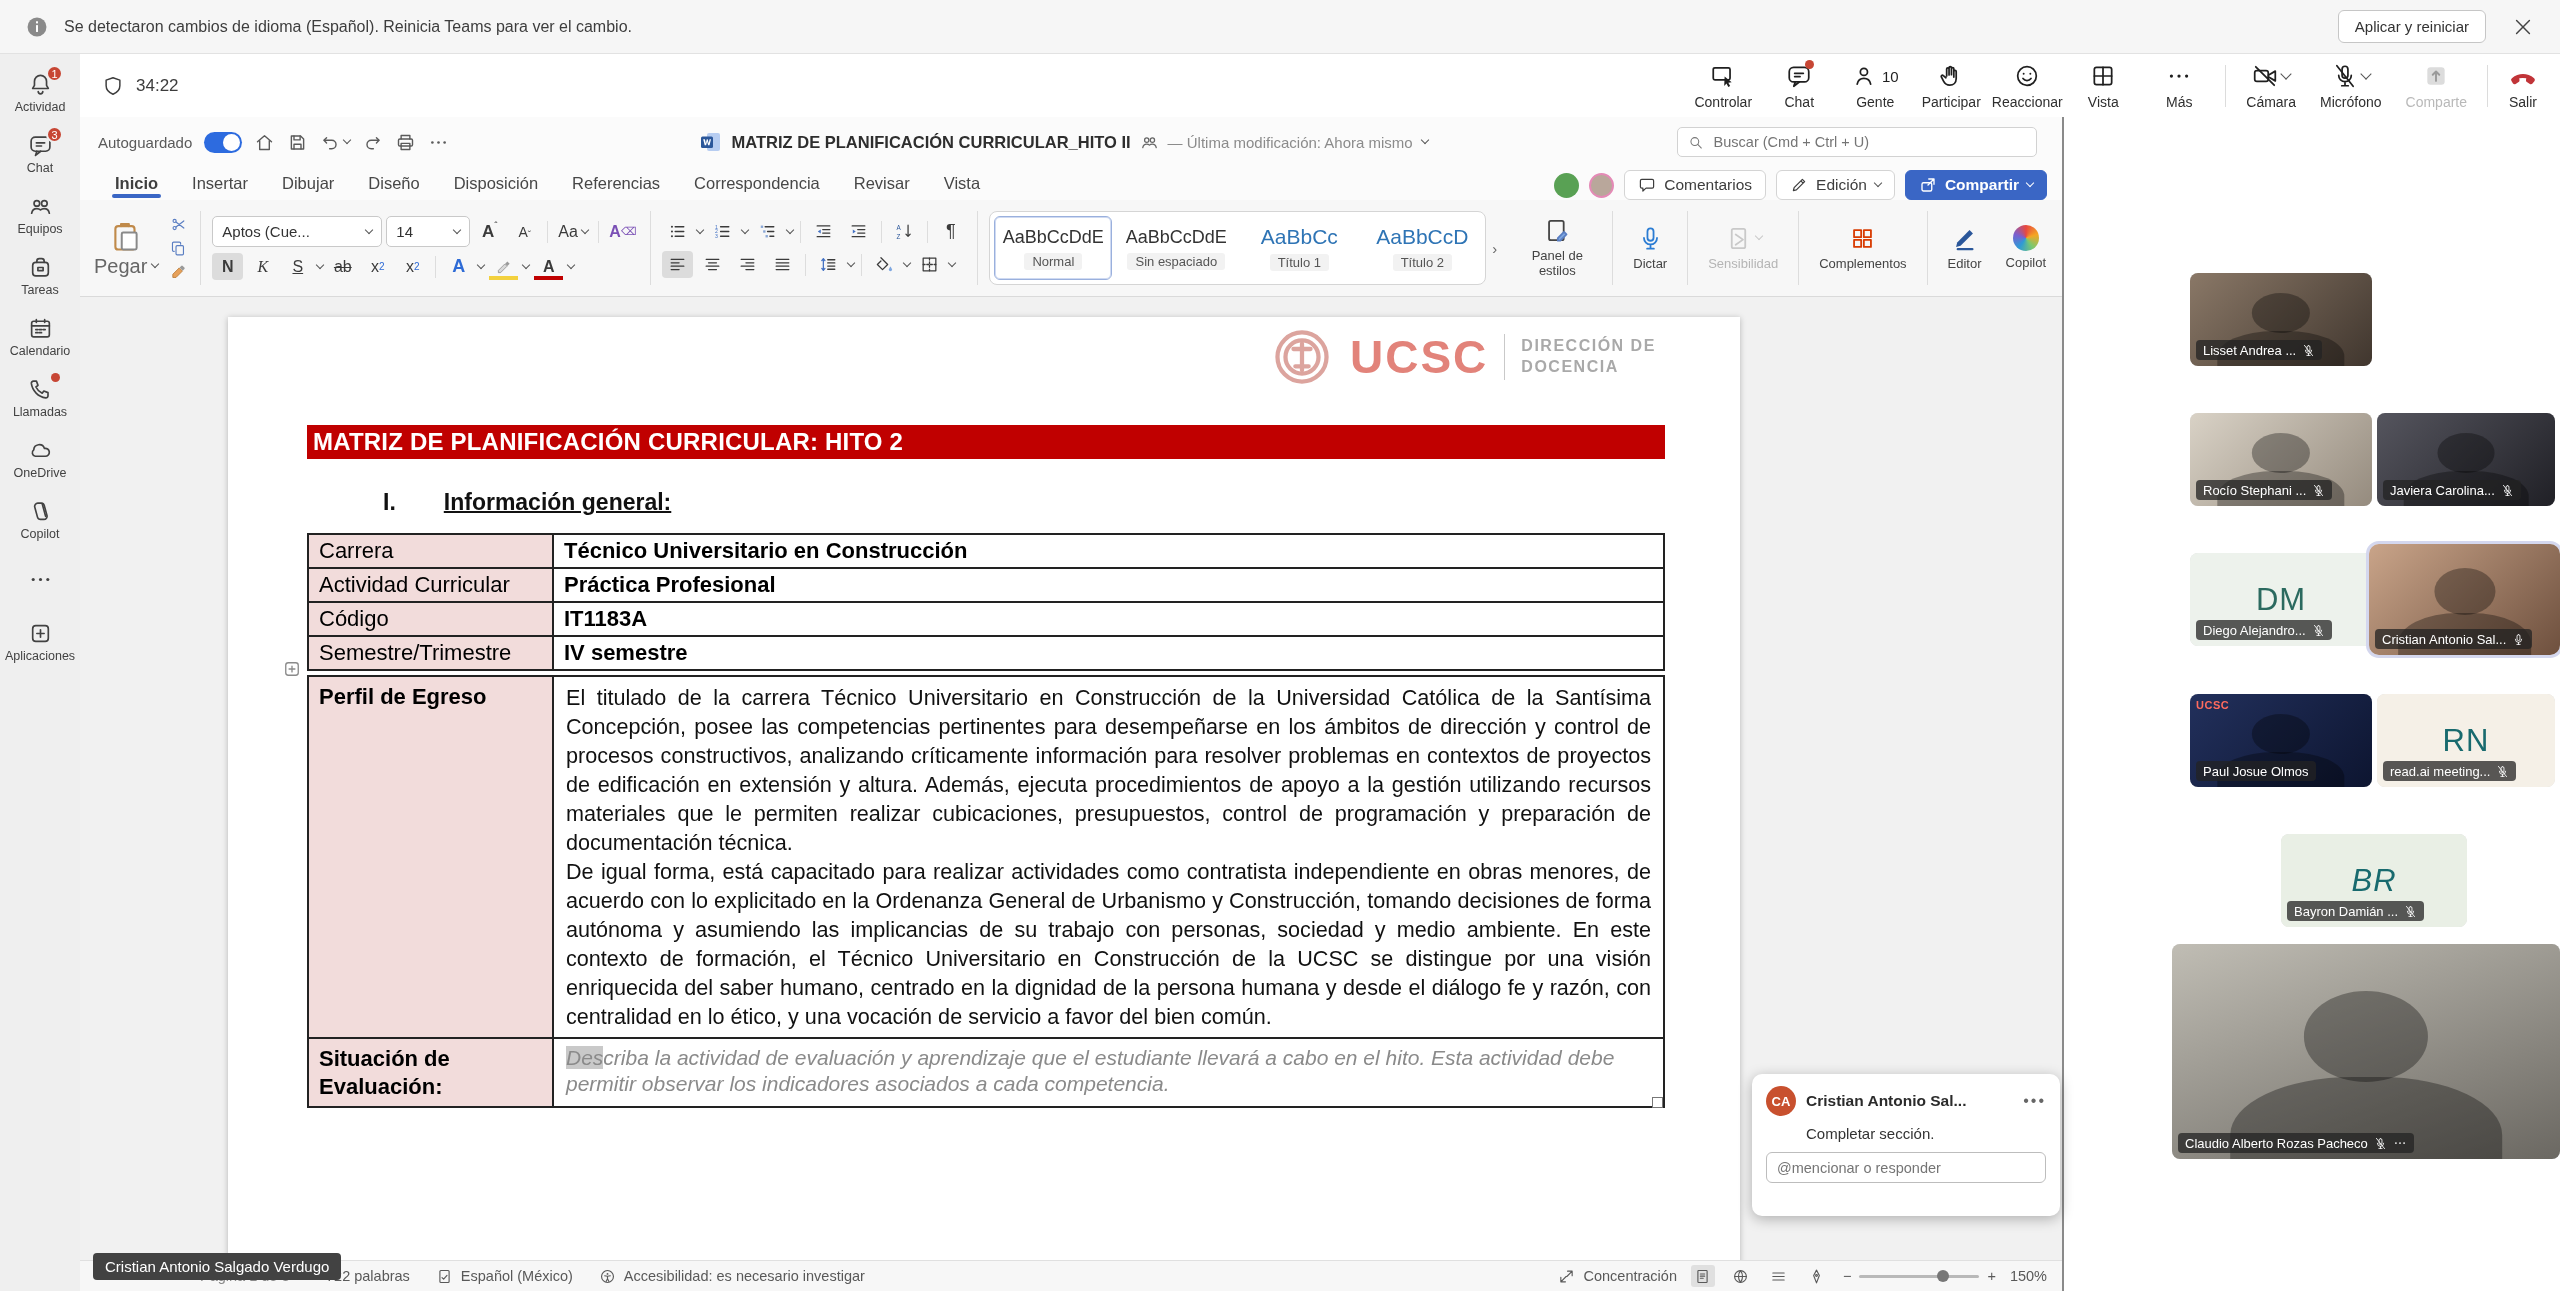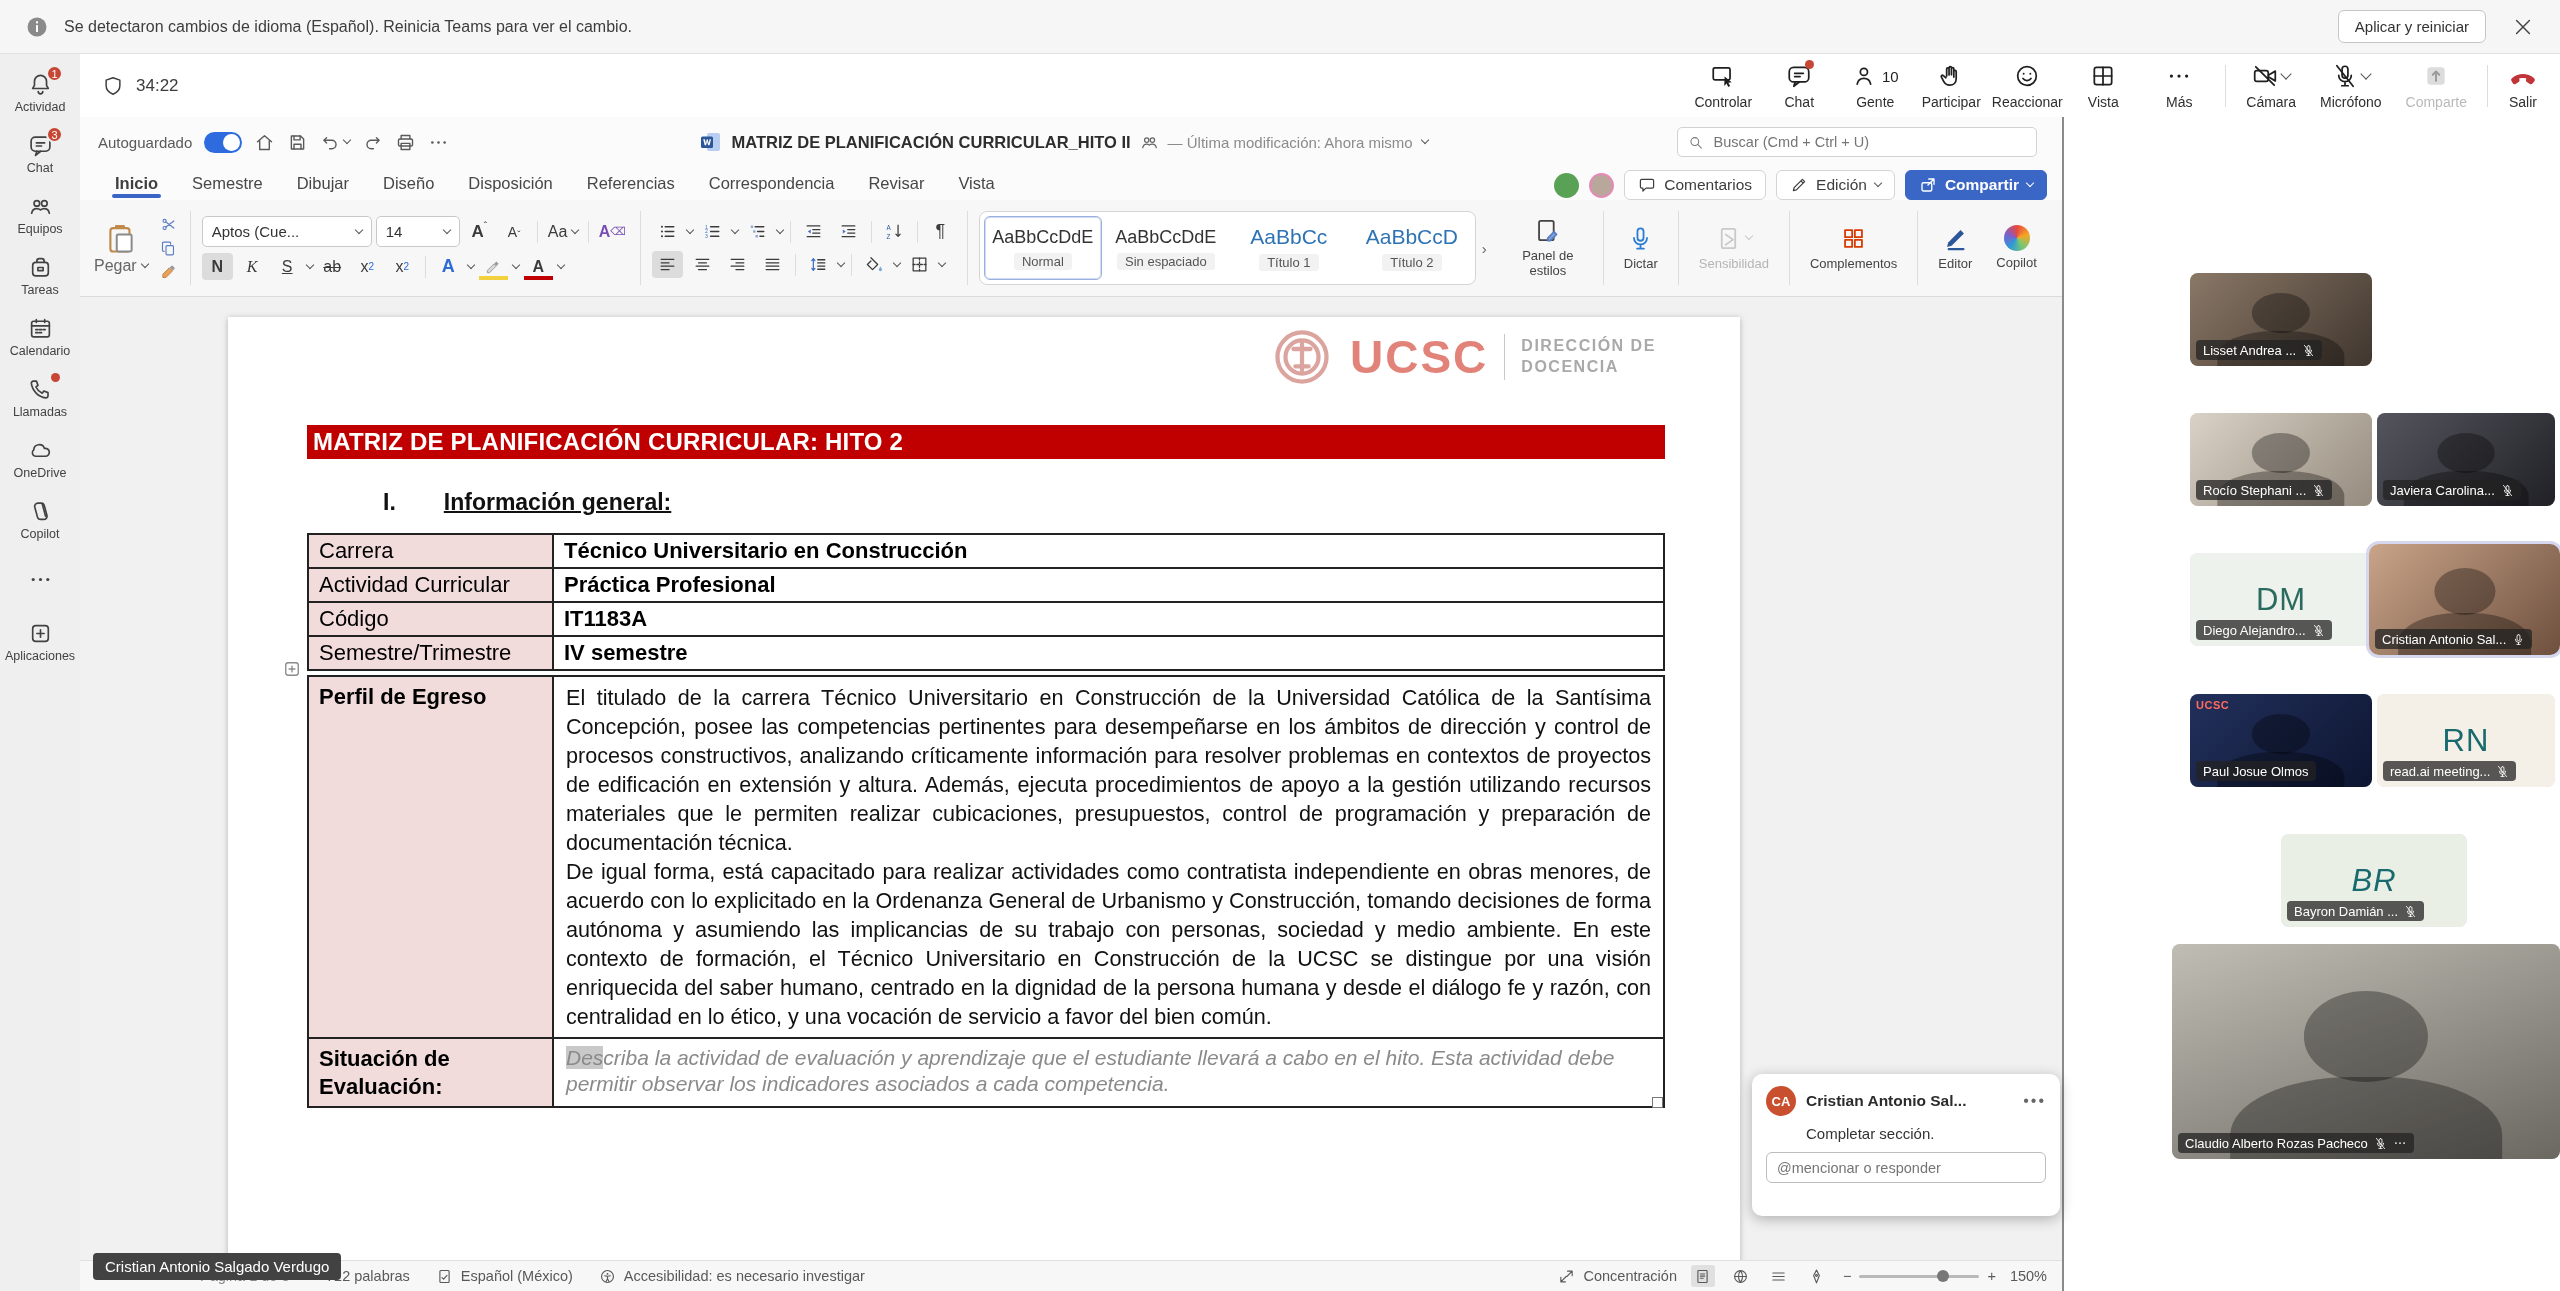--- a/index.html
+++ b/index.html
@@ -65,21 +65,21 @@
   .vsep{width:1px;height:74px;background:#ddd;margin:0 5px}
   .rcol{display:flex;flex-direction:column;gap:6px;justify-content:center}
   .rrow{display:flex;align-items:center;gap:4px}
   .rbtn{display:flex;align-items:center;justify-content:center;height:27px;min-width:25px;padding:0 3px;border-radius:4px;color:#3b3b3b;font-size:16px;cursor:pointer}
   .rbtn .ic{width:19px;height:19px}
   .rbtn.sel{background:#dcdcdc}
   .rsep{width:1px;height:22px;background:#ddd;margin:0 3px}
   .combo{height:29px;border:1px solid #c9c9c9;border-radius:5px;background:#fff;display:flex;align-items:center;gap:8px;padding:0 9px;font-size:15px;color:#333;cursor:pointer}
   .paste{display:flex;flex-direction:column;align-items:center;gap:2px;padding:0 6px;cursor:pointer;color:#555}
   .paste .ic{width:34px;height:34px}
-  .paste-lbl{display:flex;align-items:center;gap:5px;font-size:16px;color:#666}
+  .paste-lbl{display:flex;align-items:center;gap:5px;font-size:20px;color:#666}
   .mini-col{display:flex;flex-direction:column;gap:7px;padding-right:2px}
   .mini-col .ic{width:17px;height:17px;color:#5a7ec2;cursor:pointer}
   .bld{font-weight:bold}.itl{font-style:italic;font-family:"Liberation Serif",serif}.unl{text-decoration:underline}.stk{text-decoration:line-through}
   .fx-a{color:#2e6bd6;font-weight:bold;font-size:18px}
   .red-a{position:relative;font-weight:bold}
   .red-a::after{content:"";position:absolute;left:1px;right:1px;bottom:0px;height:4px;background:#c00000}
   .hl-a::after{content:"";position:absolute;left:1px;right:1px;bottom:0px;height:4px;background:#f3d13e}
   .hl-a{position:relative}
   .styles-wrap{display:flex;align-items:center;background:#fff;border:1px solid #d5d5d5;border-radius:8px;padding:4px;gap:5px}
   .style-card{width:116px;height:62px;border-radius:6px;border:1px solid transparent;display:flex;flex-direction:column;align-items:center;justify-content:center;gap:5px;cursor:pointer}
@@ -508,21 +508,21 @@
             </svg>
           </span>
         <input placeholder="Buscar (Cmd + Ctrl + U)" style="">
       </div>
     </div>
 
     <div class="tabsrow">
       <div class="tabsin">
         <div id="tabs-list" style="display:flex;align-items:flex-end">
             <span class="wtab active">Inicio</span>
-            <span class="wtab">Semestre</span>
+            <span class="wtab">Insertar</span>
             <span class="wtab">Dibujar</span>
             <span class="wtab">Diseño</span>
             <span class="wtab">Disposición</span>
             <span class="wtab">Referencias</span>
             <span class="wtab">Correspondencia</span>
             <span class="wtab">Revisar</span>
             <span class="wtab">Vista</span>
           </div>
         <div class="tabactions">
           <span class="mini-av green"></span>

